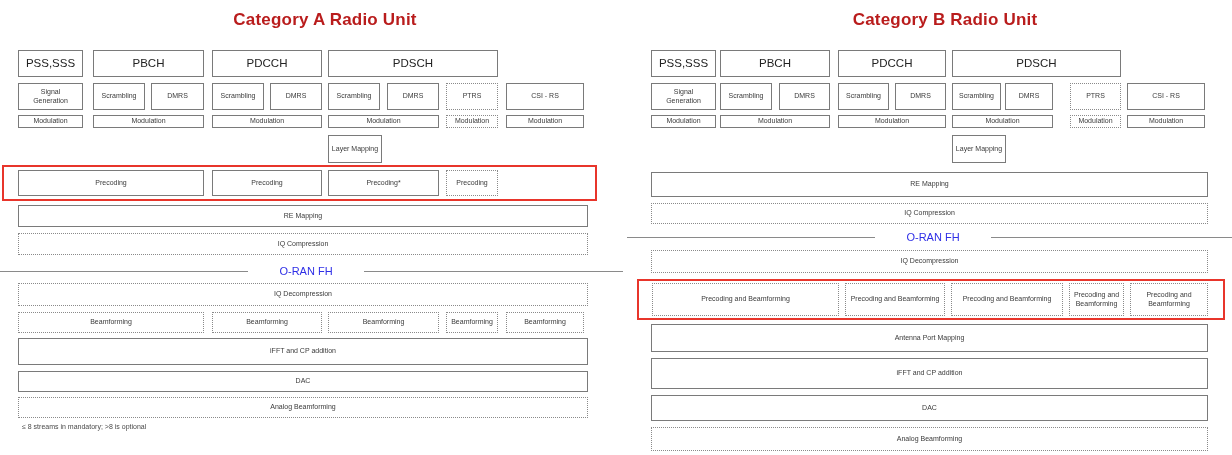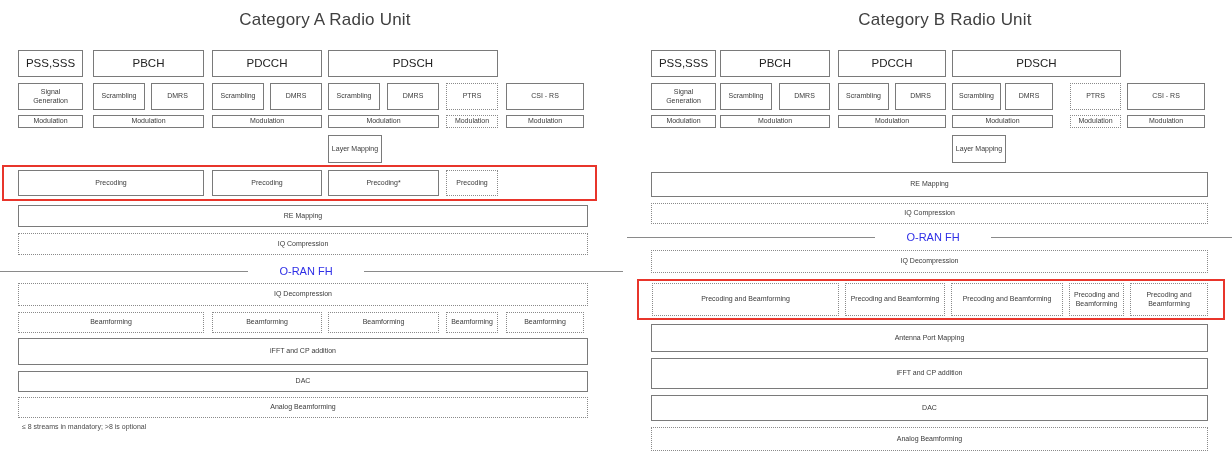--- a/index.html
+++ b/index.html
@@ -1,18 +1,18 @@
 <!DOCTYPE html>
 <html><head>
 <meta charset="utf-8">
 <style>
   html,body{margin:0;padding:0;background:#ffffff;}
   .canvas{position:relative;width:1232px;height:455px;background:#ffffff;overflow:hidden;
           font-family:"Liberation Sans", sans-serif;}
-  .title{position:absolute;font-size:17px;font-weight:normal;color:#404040;text-align:center;
+  .title{position:absolute;font-size:17px;font-weight:bold;color:#b91c1c;text-align:center;
          letter-spacing:0.2px;}
   .bx{position:absolute;border:1px solid #7a7a7a;background:#ffffff;display:flex;
       align-items:center;justify-content:center;text-align:center;color:#3a3a3a;
       font-size:7px;line-height:1.25;box-sizing:border-box;padding:0 2px;}
   .dash{border:1px dotted #8a8a8a;}
   .hdr{font-size:11.5px;color:#222;}
   .nowrap{white-space:nowrap;}
   .red-rect{position:absolute;border:2px solid #E8352B;box-sizing:border-box;background:transparent;}
   .fh-line{position:absolute;border-top:1.5px solid #8a8a8a;height:0;}
   .fh-text{position:absolute;color:#2E2EE6;font-size:11px;text-align:center;background:#ffffff;

